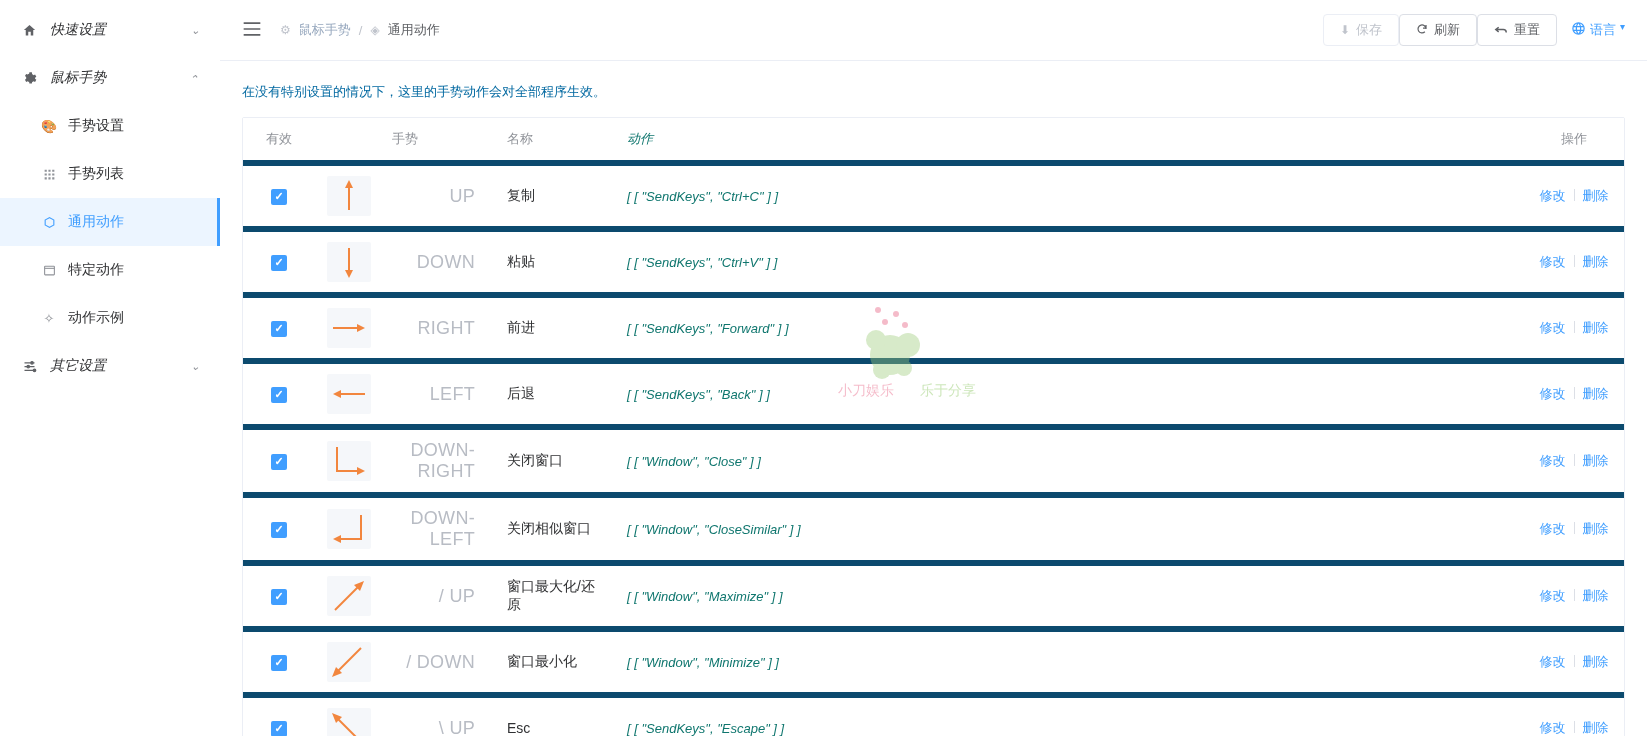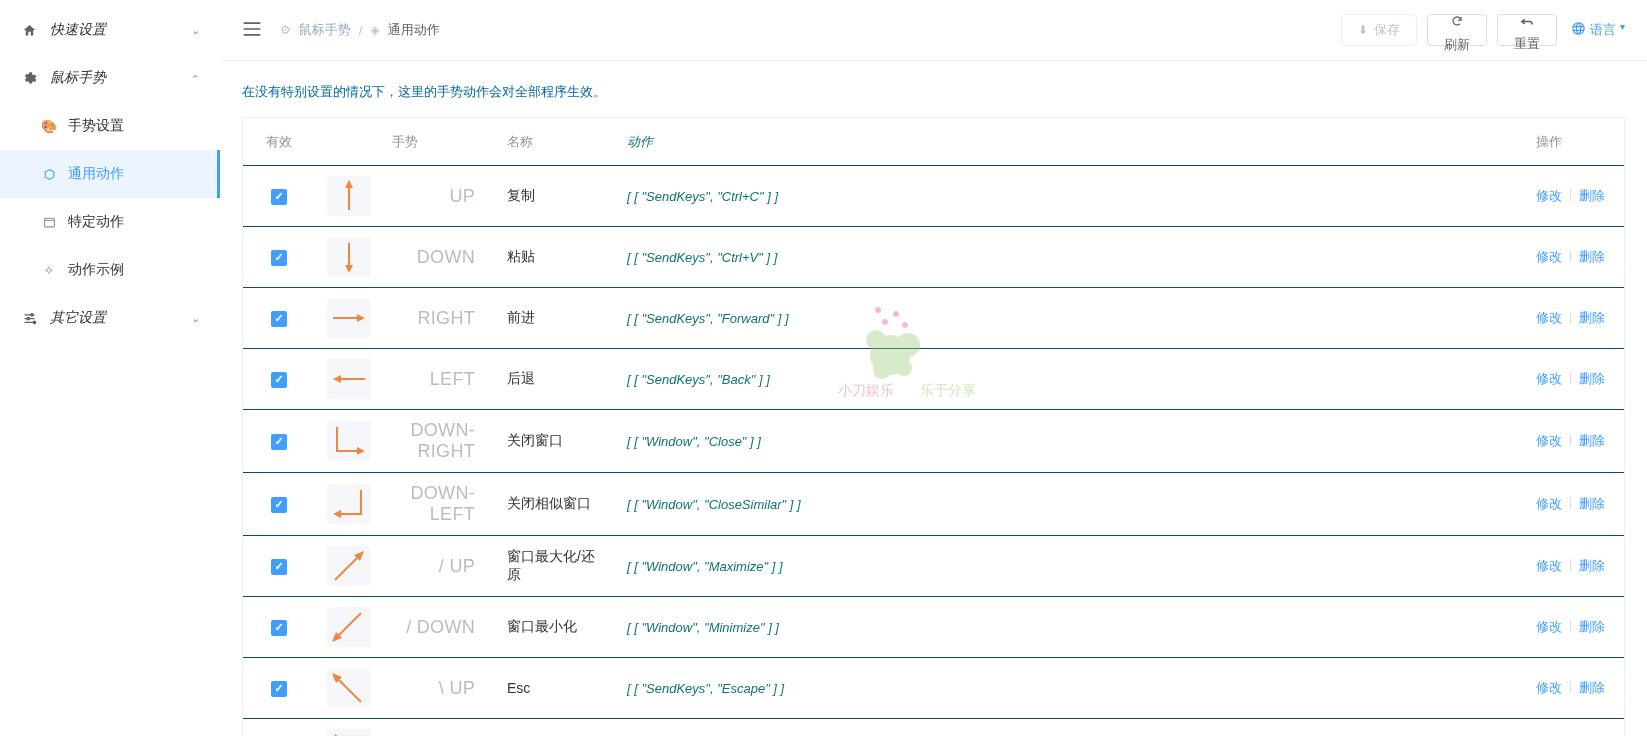--- a/index.html
+++ b/index.html
@@ -22,37 +22,37 @@
 
     
     .main { flex:1; display:flex; flex-direction:column; min-width:0; }
     .topbar { display:flex; align-items:center; padding:14px 22px; border-bottom:1px solid #ebeef5; }
     .hamburger { margin-right:18px; cursor:pointer; color:#606266; }
     .crumb { display:flex; align-items:center; gap:8px; color:#97a8be; font-size:13px; }
     .crumb-icon { color:#c0c4cc; font-size:12px; }
     .crumb .current { color:#606266; }
     .topbar-spacer { flex:1; }
     .btn { display:inline-flex; align-items:center; gap:6px; height:32px; padding:0 16px; border:1px solid #dcdfe6; background:#fff; border-radius:4px; cursor:pointer; font-size:13px; color:#606266; }
-    .btn + .btn { margin-left:10px;flex-direction:column; }
+    .btn + .btn { margin-left:0; }
     .btn.disabled { color:#c0c4cc; border-color:#ebeef5; cursor:not-allowed; }
     .btn .bicon { font-size:12px; }
     .lang { margin-left:14px; display:inline-flex; align-items:flex-start; gap:4px; color:#409eff; cursor:pointer; font-size:13px; }
 
     .note { padding:22px 22px 16px; color:#0369a1; font-size:13px; }
 
     .table { border:1px solid #ebeef5; margin:0 22px 22px; border-radius:2px; }
-    .tr { display:flex; align-items:center; min-height:54px; border-bottom:1px solid #0c4a6e; }
+    .tr { display:flex; align-items:center; min-height:54px; border-bottom:6px solid #0c4a6e; }
     .tr:last-child { border-bottom:none; }
     .tr.head { background:#fff; color:#909399; font-weight:500; font-size:13px; min-height:48px; }
     .td { padding:10px 12px; }
     .td.valid { width:72px; text-align:center; }
     .td.gesture { width:180px; display:flex; align-items:center; }
     .td.name { width:120px; }
     .td.action { flex:1; color:#0f766e; font-size:13px;font-style:italic; }
-    .td.ops { width:100px; text-align:left; }
+    .td.ops { width:100px; text-align:center; }
     .td.ops a { color:#409eff; cursor:pointer; font-size:13px; }
     .td.ops a + a::before { content:""; display:inline-block; width:1px; height:12px; background:#dcdfe6; margin:0 8px; vertical-align:-1px; }
 
     .check { width:16px; height:16px; border-radius:2px; background:#409eff; display:inline-flex; align-items:center; justify-content:center; color:#fff; font-size:11px; font-weight:bold; cursor:pointer; }
 
     .gthumb { width:44px; height:40px; background:#f5f7fa; border-radius:2px; display:flex; align-items:center; justify-content:center; margin-right:10px; }
     .glabel { flex:1; text-align:right; color:#b8bcc4; font-size:18px; letter-spacing:.3px; padding-right:8px; }
 
     
     .wm { position:absolute; left:610px; top:300px; pointer-events:none; opacity:.45; }
@@ -78,20 +78,28 @@
             <path d="M12 8a4 4 0 100 8 4 4 0 000-8zm9 4a8.96 8.96 0 00-.1-1.3l2-1.6-2-3.5-2.4 1a9 9 0 00-2.3-1.3L15.8 2h-4l-.4 2.3a9 9 0 00-2.3 1.3l-2.4-1-2 3.5 2 1.6a8.96 8.96 0 000 2.6l-2 1.6 2 3.5 2.4-1c.7.6 1.5 1 2.3 1.3l.4 2.3h4l.4-2.3c.8-.3 1.6-.7 2.3-1.3l2.4 1 2-3.5-2-1.6c.07-.4.1-.9.1-1.3z"></path>
           </svg>
       </span>
       <span class="label">鼠标手势</span>
       <span class="chev open">⌄</span>
     </div>
     <div class="nav-children">
       <div class="nav-child">
         <span class="icon">🎨</span>
         <span>手势设置</span>
+      </div>
+      <div class="nav-child">
+        <span class="icon">
+          <svg width="13" height="13" viewBox="0 0 24 24" fill="currentColor">
+              <path d="M3 3h4v4H3zm7 0h4v4h-4zm7 0h4v4h-4zM3 10h4v4H3zm7 0h4v4h-4zm7 0h4v4h-4zM3 17h4v4H3zm7 0h4v4h-4zm7 0h4v4h-4z"></path>
+            </svg>
+        </span>
+        <span>手势列表</span>
       </div>
       <div class="nav-child active">
         <span class="icon">
           <svg width="13" height="13" viewBox="0 0 24 24" fill="currentColor">
               <path d="M12 2l9 5v10l-9 5-9-5V7l9-5zm0 2.3L5 8v8l7 3.9 7-3.9V8l-7-3.7z"></path>
             </svg>
         </span>
         <span>通用动作</span>
       </div>
       <div class="nav-child">

